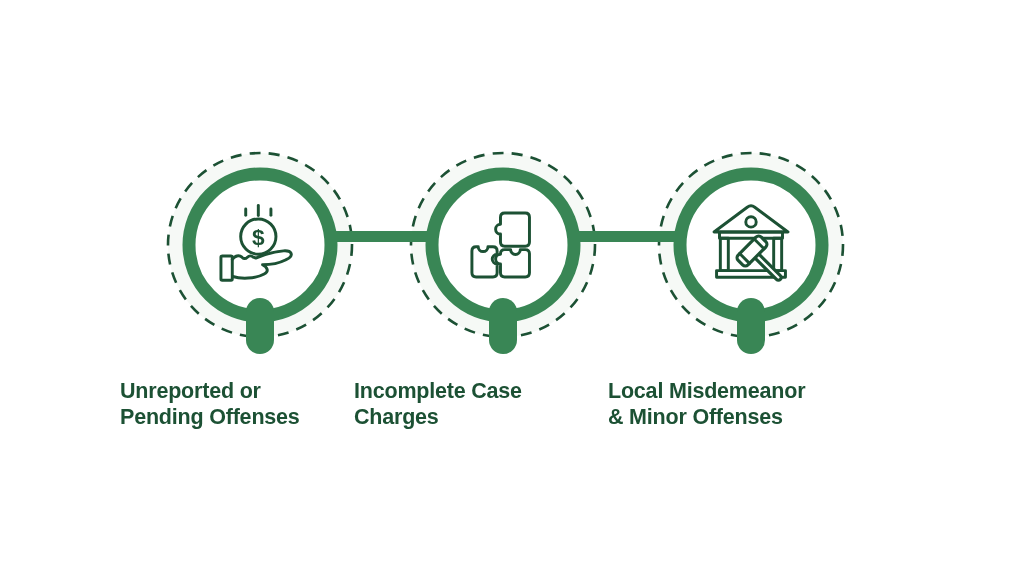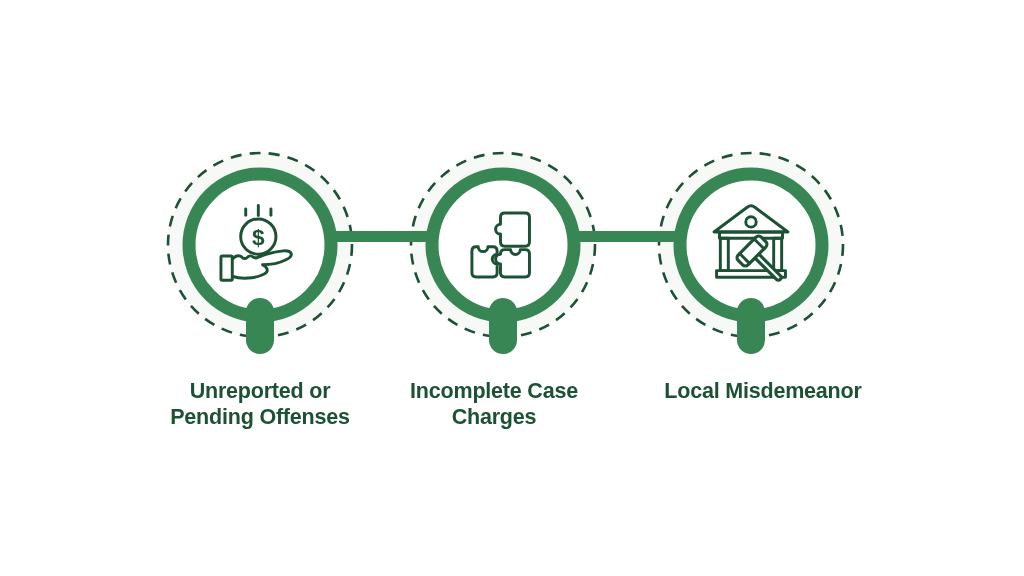--- a/index.html
+++ b/index.html
@@ -8,21 +8,21 @@
     overflow:hidden;font-family:"Liberation Sans",sans-serif;
   }
   .node{position:absolute;top:0;left:0;width:0;height:0;}
   .ring-svg{position:absolute;z-index:1;}
   .connector{
     position:absolute;height:11px;top:231px;background:#398655;z-index:3;
   }
   .icon-wrap{position:absolute;top:203px;width:84px;height:84px;z-index:4;}
   .icon-wrap svg{display:block;width:84px;height:84px;}
   .node-label{
-    position:absolute;top:378px;width:280px;text-align:center;z-index:4;
+    position:absolute;top:378px;width:280px;z-index:4;
     color:#1C5134;font-weight:bold;font-size:21.5px;line-height:26px;
     letter-spacing:-0.2px;
   }
   .ic{stroke:#1C5134;fill:none;stroke-width:3.5;stroke-linecap:round;stroke-linejoin:round;}
   .icf{stroke:#1C5134;fill:#ffffff;stroke-width:3.8;stroke-linecap:round;stroke-linejoin:round;}
   .coin-sym{fill:#1C5134;font-family:"Liberation Sans",sans-serif;font-weight:bold;font-size:27px;}
 </style>
 </head>
 <body>
 
@@ -101,18 +101,19 @@
         <rect class="ic" x="77" y="42" width="9.5" height="38.5" stroke-width="3.8"></rect>
         <rect class="ic" x="9" y="80.5" width="82" height="8" stroke-width="3.8"></rect>
         <g transform="rotate(45 51 57)">
           <rect class="icf" x="57" y="53.8" width="42" height="6.5" rx="3.2"></rect>
           <rect class="icf" x="43" y="37.5" width="16.5" height="39" rx="4.5"></rect>
           <line class="ic" x1="43" y1="45" x2="59.5" y2="45" stroke-width="3.8"></line>
           <line class="ic" x1="43" y1="69.5" x2="59.5" y2="69.5" stroke-width="3.8"></line>
         </g>
       </svg>
     </div>
-    <div class="node-label" style="left:623px;">
+    <div class="node-label" style="left:608px;">
       <div>Local Misdemeanor</div>
+      <div>&amp; Minor Offenses</div>
     </div>
   </div>
 
 </div>
 
 </body></html>

